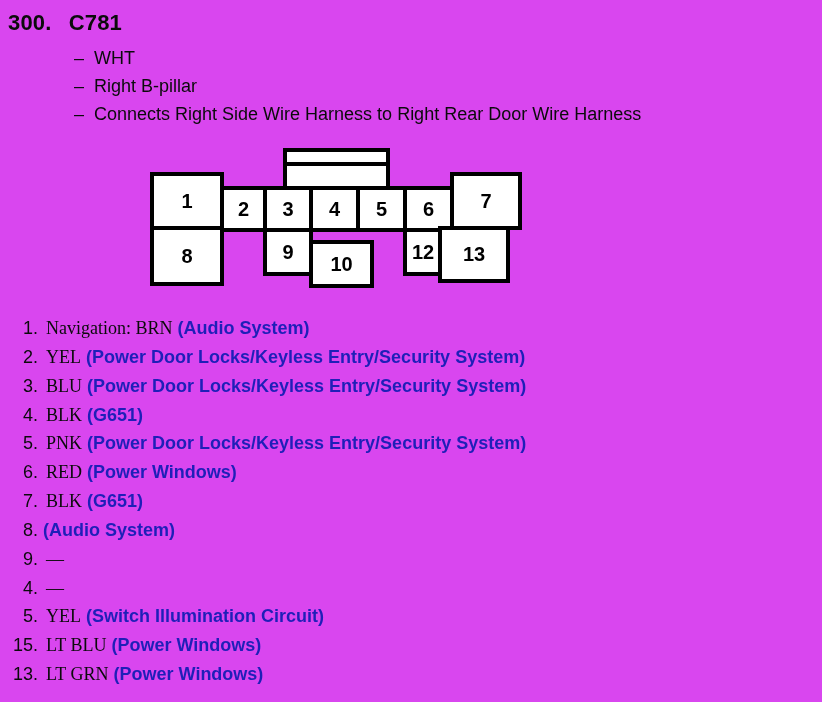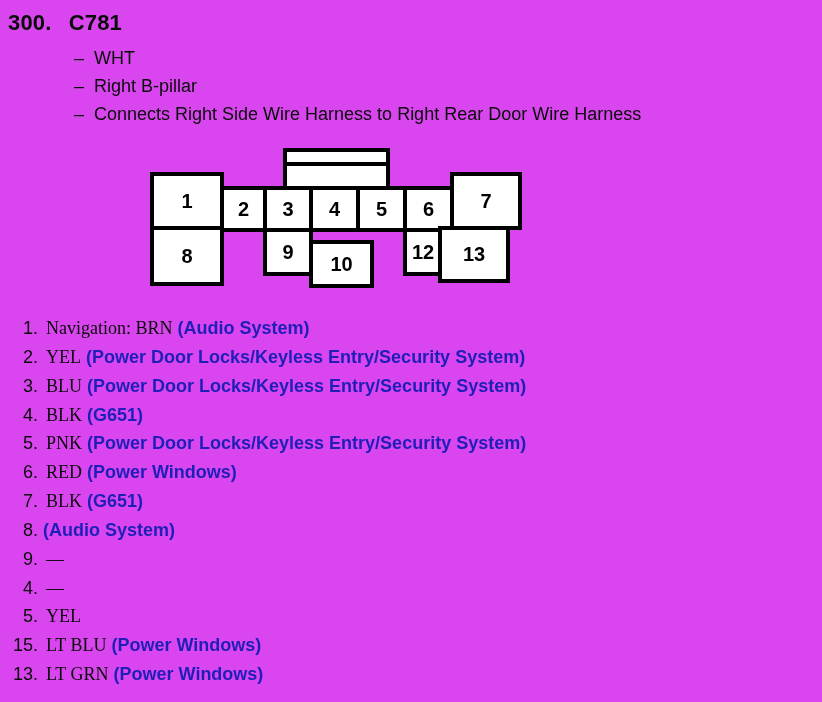--- a/index.html
+++ b/index.html
@@ -218,20 +218,21 @@
       <span class="pin-circuit"></span>
     </div>
     <div class="pin-row">
       <span class="pin-num">4.</span>
       <span class="pin-label">—</span>
       <span class="pin-circuit"></span>
     </div>
     <div class="pin-row">
       <span class="pin-num">5.</span>
       <span class="pin-label">YEL</span>
+      <span class="pin-circuit">(Switch Illumination Circuit)</span>
     </div>
     <div class="pin-row">
       <span class="pin-num">15.</span>
       <span class="pin-label">LT BLU</span>
       <span class="pin-circuit">(Power Windows)</span>
     </div>
     <div class="pin-row">
       <span class="pin-num">13.</span>
       <span class="pin-label">LT GRN</span>
       <span class="pin-circuit">(Power Windows)</span>

